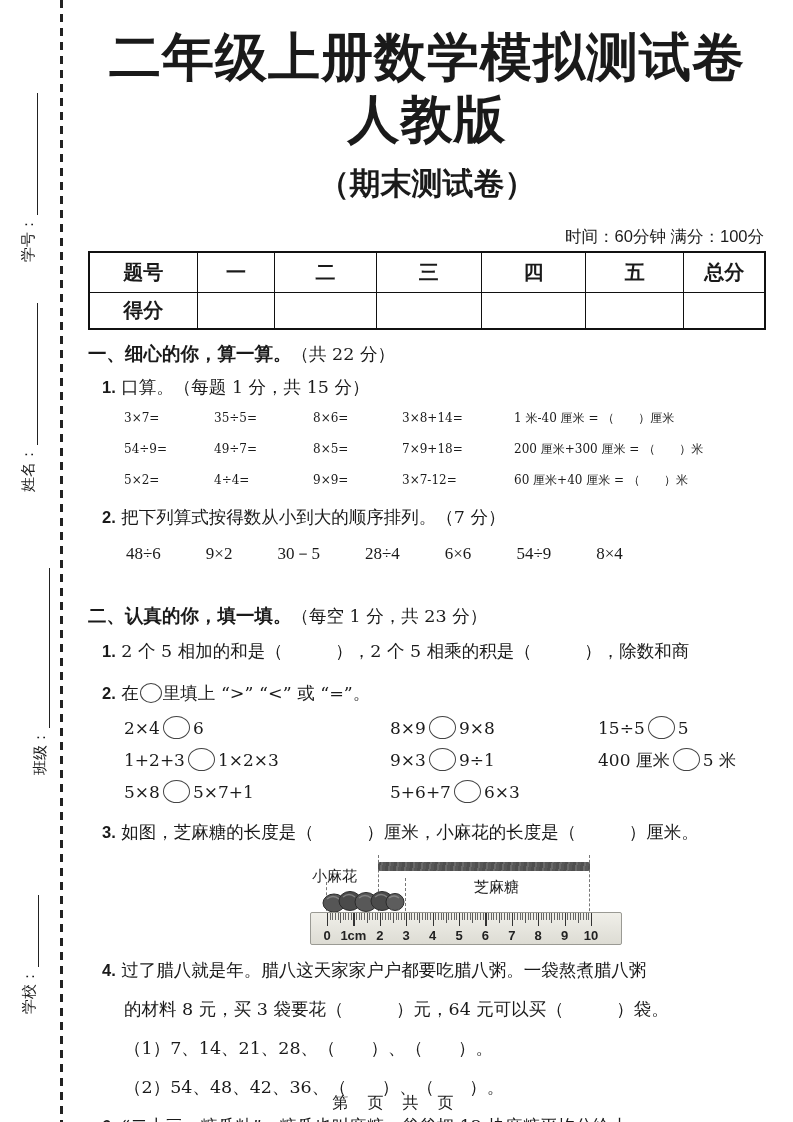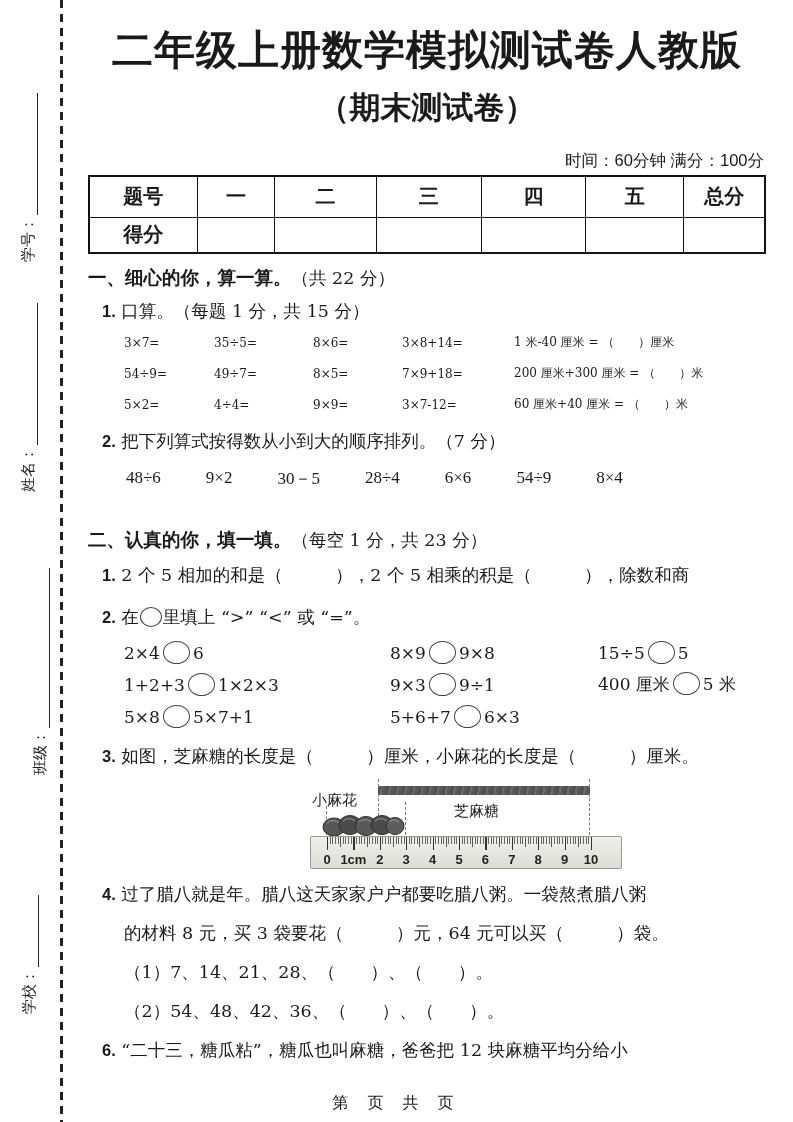--- a/index.html
+++ b/index.html
@@ -26,21 +26,21 @@
   .sf2 .line { width:142px; }
   .sf3 { left:26px; top:775px; width:212px; }
   .sf3 .line { width:160px; }
   .sf4 { left:15px; top:1014px; width:142px; }
   .sf4 .line { width:72px; }
 
   
   .main { position:absolute; left:88px; top:26px; width:678px; }
   .title {
     text-align:center; font-family:"Liberation Sans","DejaVu Sans",sans-serif;
-    font-weight:bold; font-size:41px; letter-spacing:1px; line-height:1.2;
+    font-weight:bold; font-size:52px; letter-spacing:1px; line-height:1.2;
   }
   .subtitle {
     text-align:center; font-family:"Liberation Sans","DejaVu Sans",sans-serif;
     font-weight:bold; font-size:31px; margin-top:12px;
   }
   .meta { text-align:right; font-family:"Liberation Sans","DejaVu Sans",sans-serif;
     font-size:16.5px; margin:21px 2px 3px 0; }
 
   table.score { width:100%; border-collapse:collapse; table-layout:fixed; }
   table.score td {
@@ -253,21 +253,21 @@
   </div>
 
   <div class="figure">
     <div class="dash-v" style="left:16px;  top:28px; height:34px;"></div>
     <div class="dash-v" style="left:68px;  top:1px;  height:61px;"></div>
     <div class="dash-v" style="left:95px;  top:24px; height:38px;"></div>
     <div class="dash-v" style="left:279px; top:1px;  height:61px;"></div>
 
     <div class="candy-bar"></div>
     <div class="fig-label" style="left:2px; top:13px;">小麻花</div>
-    <div class="fig-label" style="left:144px; top:24px;">芝麻糖</div>
+    <div class="fig-label" style="left:164px; top:24px;">芝麻糖</div>
 
     <svg class="twist" width="84" height="25" viewBox="0 0 84 25">
       <g stroke="#2c2c2c" stroke-width="1">
         <ellipse cx="12" cy="14" rx="11" ry="9" fill="#565656"></ellipse>
         <ellipse cx="28" cy="12" rx="11" ry="9.5" fill="#4b4b4b"></ellipse>
         <ellipse cx="44" cy="13" rx="11" ry="9.5" fill="#585858"></ellipse>
         <ellipse cx="60" cy="12" rx="11" ry="9.5" fill="#4b4b4b"></ellipse>
         <ellipse cx="73" cy="13" rx="9" ry="8.5" fill="#5d5d5d"></ellipse>
       </g>
       <g stroke="#8e8e8e" stroke-width="1.4" fill="none" opacity="0.8">

